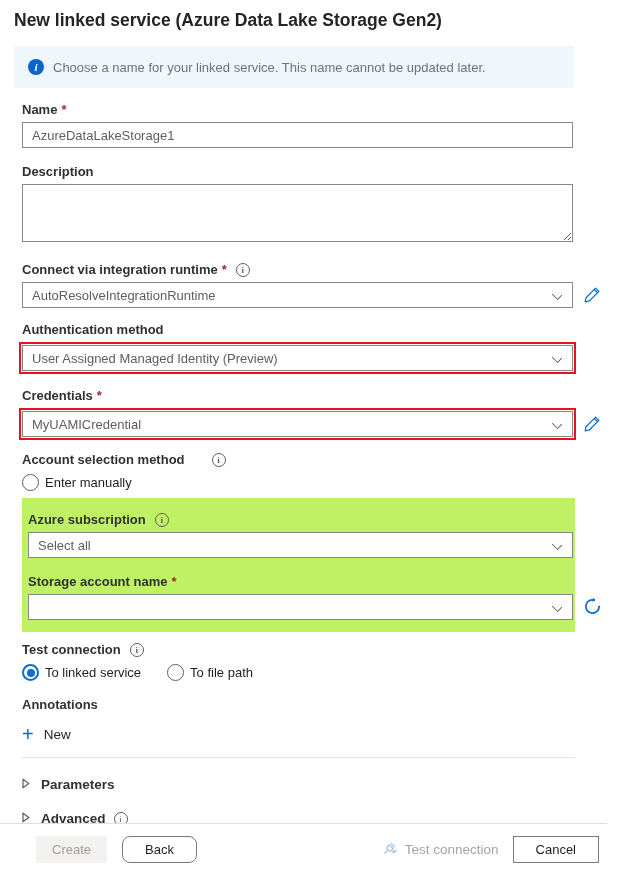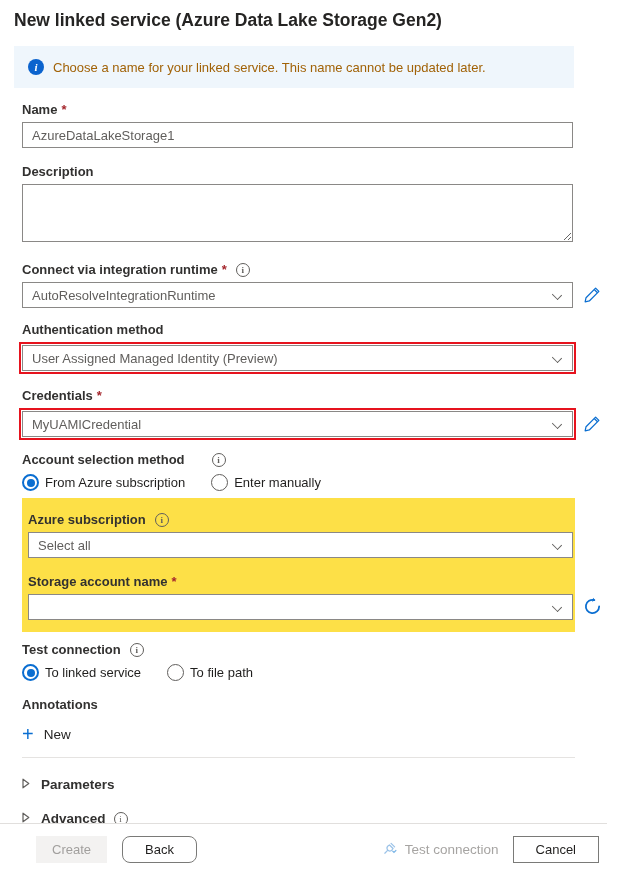--- a/index.html
+++ b/index.html
@@ -34,21 +34,21 @@
     background: #0b63ce;
     color: #ffffff;
     font-size: 11px;
     font-weight: 700;
     font-style: italic;
     display: inline-flex;
     align-items: center;
     justify-content: center;
     font-family: "Liberation Serif", serif;
   }
-  .banner-text { font-size: 13px; color: #a16207; }
+  .banner-text { font-size: 13px; color: #737373; }
 
   .form { margin: 0 0 0 22px; width: 551px; }
 
   .label-row {
     display: flex; align-items: center; gap: 6px;
     margin-top: 14px; margin-bottom: 5px;
     font-weight: 700; font-size: 13px; color: #323130;
   }
   .required { color: #a4262c; font-weight: 700; margin-left: -2px; }
   .info-icon {
@@ -115,21 +115,21 @@
   .radio.checked::after {
     content: ""; width: 8px; height: 8px; border-radius: 50%;
     background: #0a6ed1;
   }
   .radio-label { color: #201f1e; }
 
   .nested {
     margin-top: 7px;
     margin-left: 0;
     width: 553px;
-    background: #fde047;
+    background: #bef264;
     padding: 2px 0 12px 6px;
   }
   .nested .row { width: 545px; border-radius: 9px; }
   .nested .label-row { margin-top: 12px; }
 
   .link-new {
     margin-top: 9px;
     display: inline-flex; align-items: center; gap: 10px;
     cursor: pointer;
   }
@@ -256,24 +256,20 @@
       </svg>
     </span>
   </div>
 
   
   <div class="label-row" style="margin-top:15px;gap:24px;">
     <span>Account selection method</span>
     <span class="info-icon">i</span>
   </div>
   <div class="radio-row">
-    <span class="radio-opt">
-      <span class="radio checked"></span>
-      <span class="radio-label">From Azure subscription</span>
-    </span>
     <span class="radio-opt">
       <span class="radio"></span>
       <span class="radio-label">Enter manually</span>
     </span>
   </div>
 
   
   <div class="nested">
     <div class="label-row">
       <span>Azure subscription</span>

